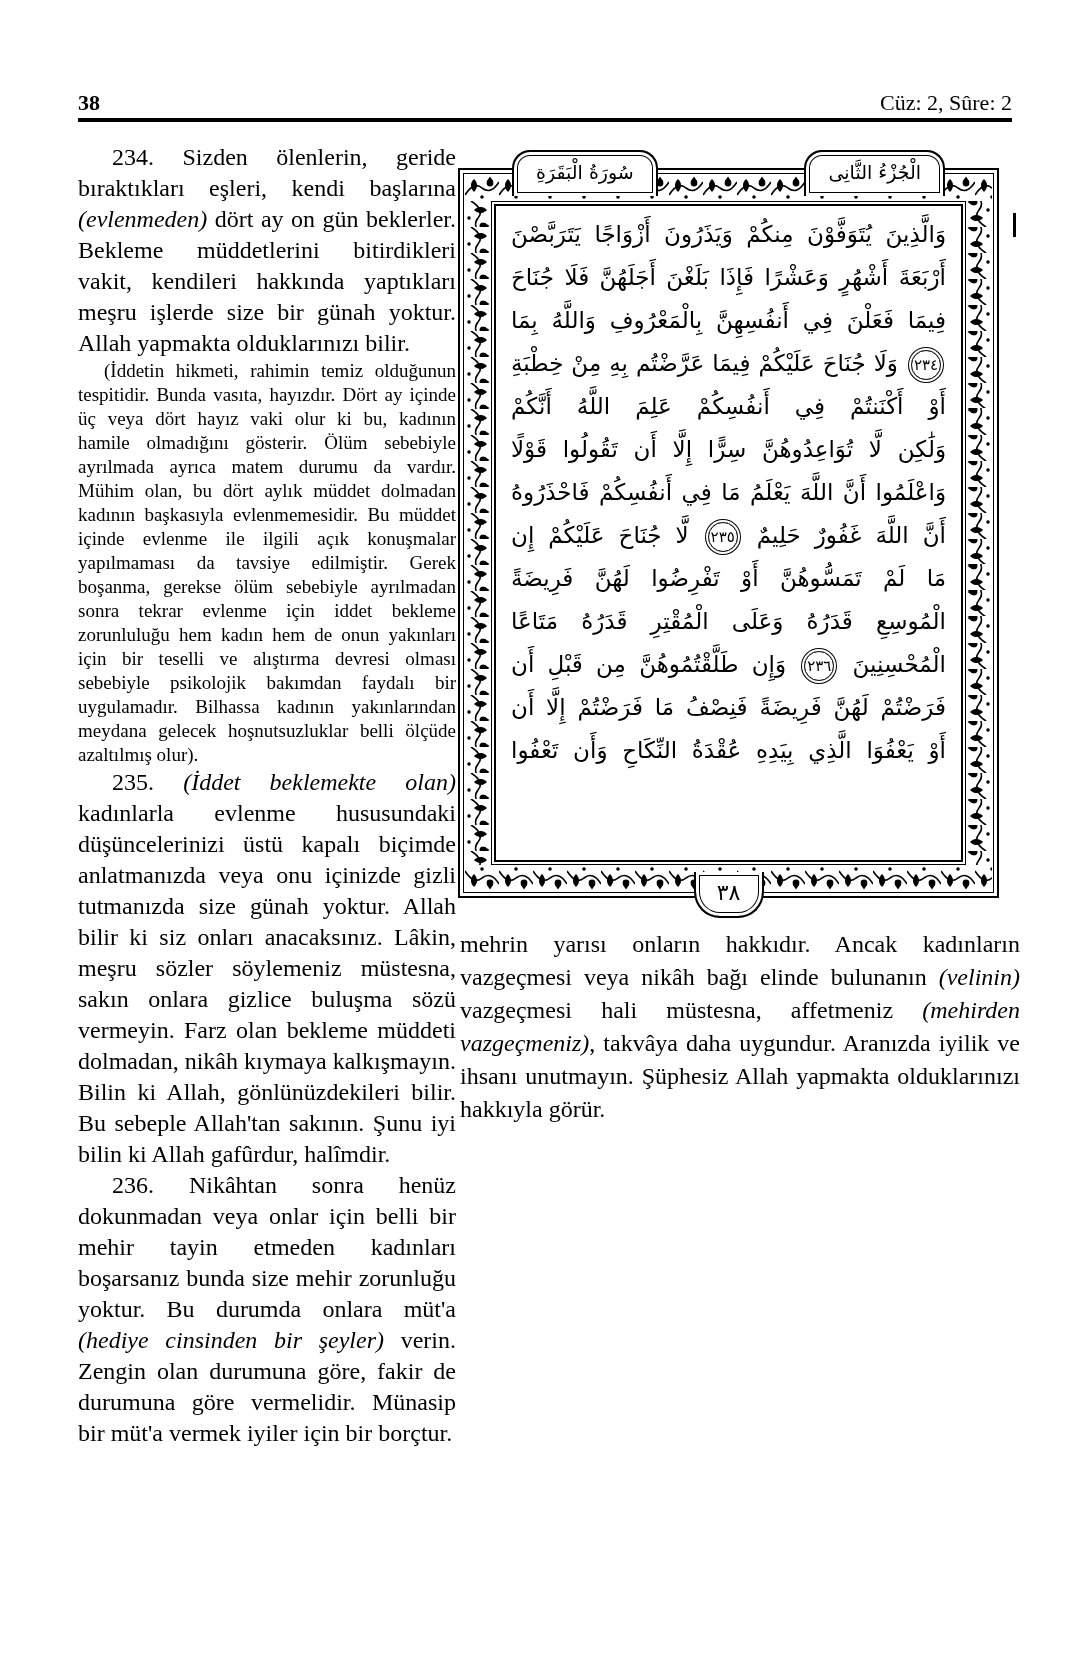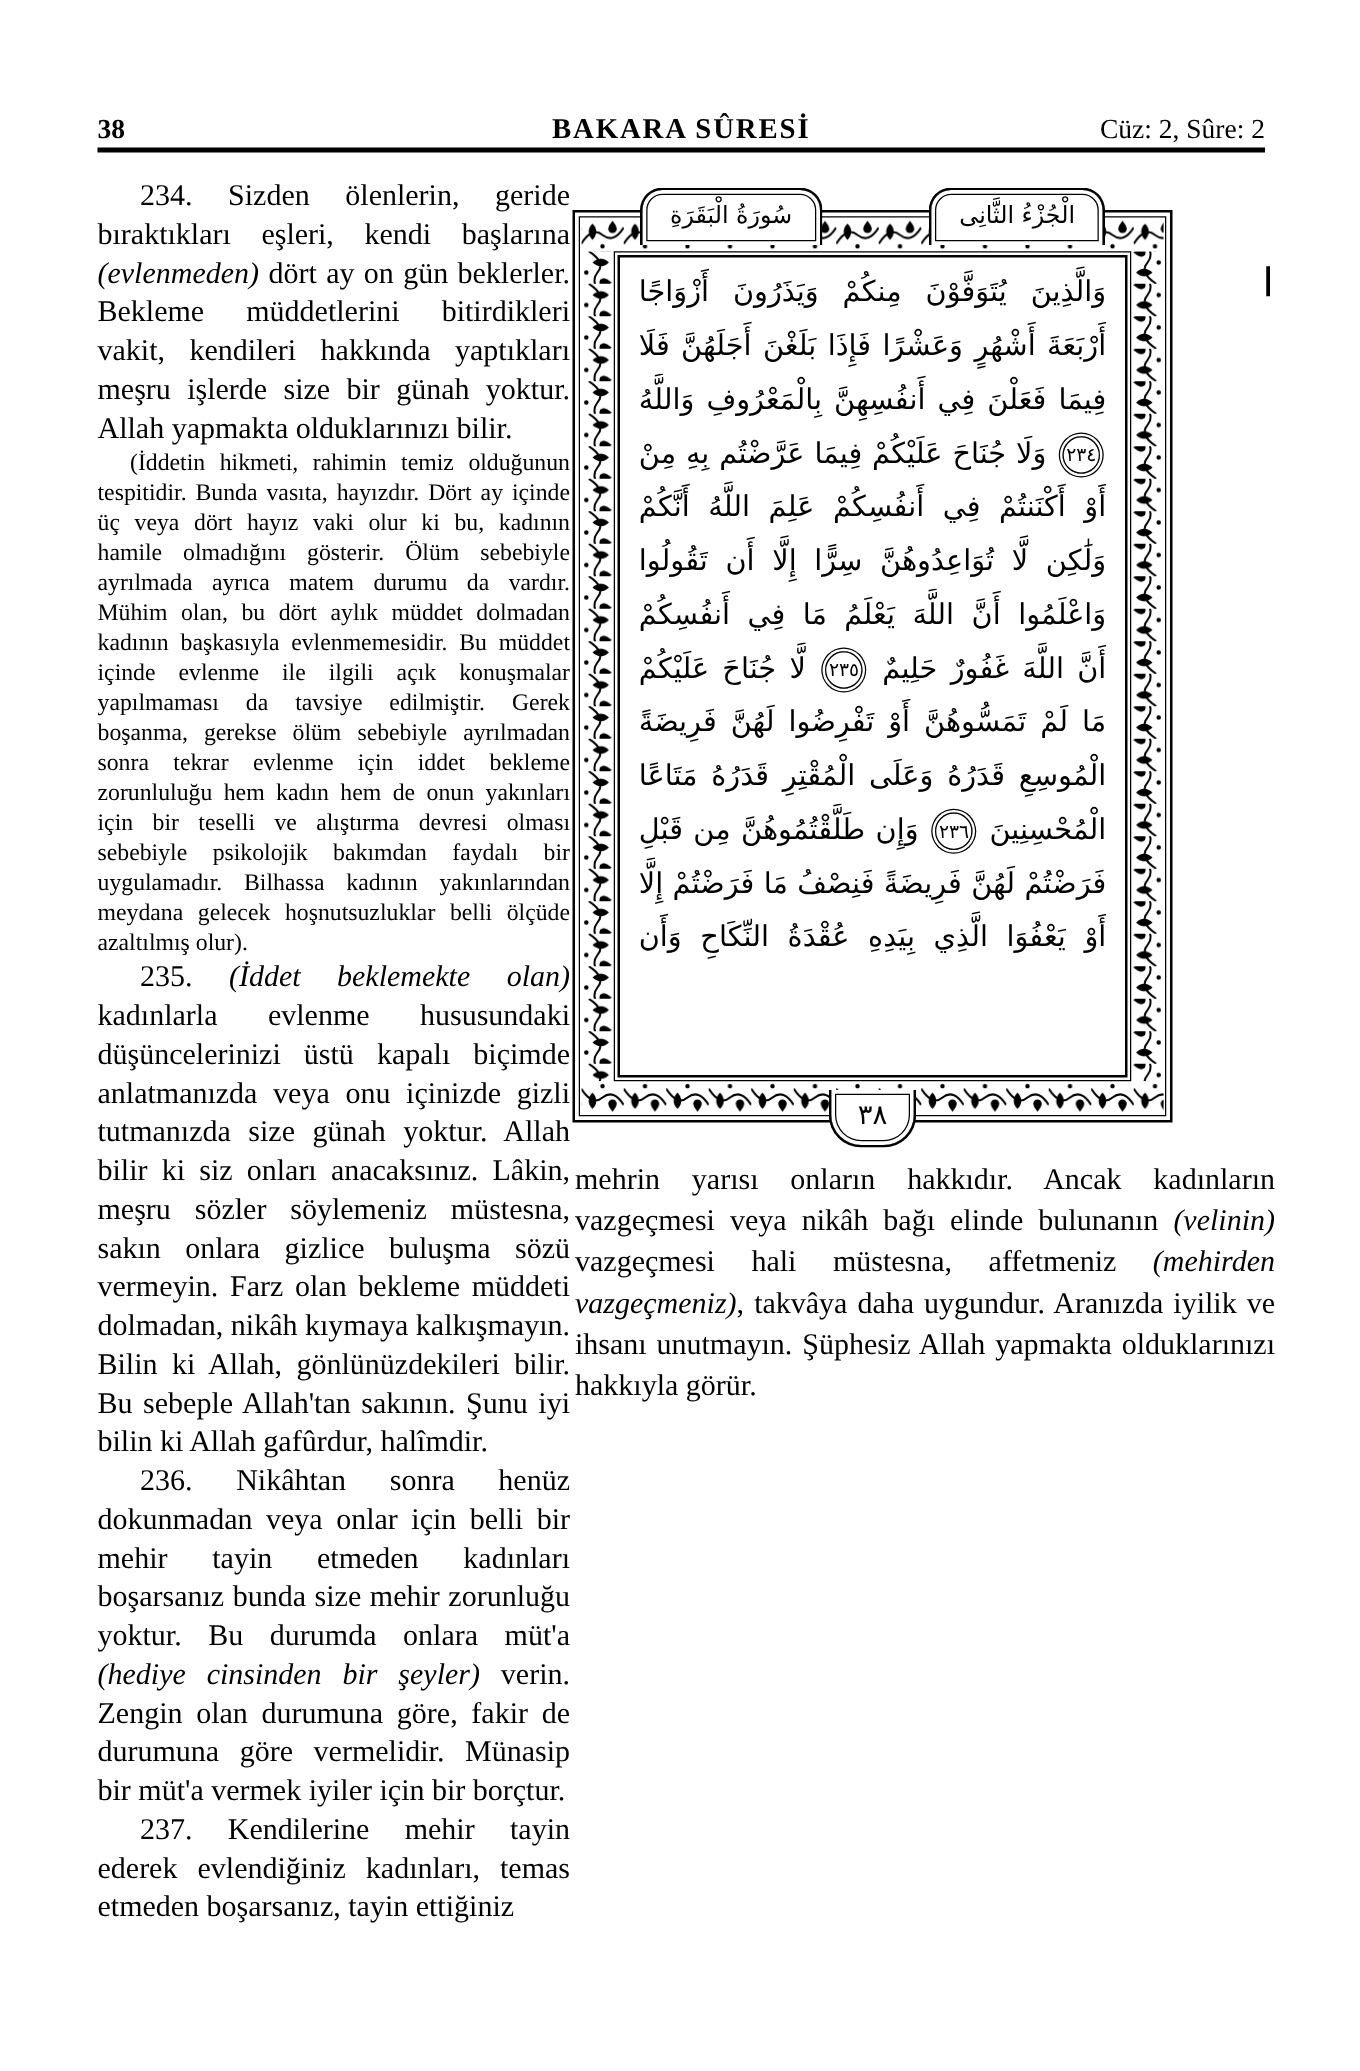--- a/index.html
+++ b/index.html
@@ -27,21 +27,21 @@
   .note{font-size:19px;line-height:24px;text-indent:26px;margin:0;text-align:justify;}
 
   .turkish-col-right{
     position:absolute;left:460px;top:928px;width:560px;
     font-size:24px;line-height:33px;text-align:justify;margin:0;
   }
   .turkish-col-right em{font-style:italic;}
 
   
   .quran-frame{
-    position:absolute;left:458px;top:168px;width:480px;height:730px;
+    position:absolute;left:458px;top:168px;width:541px;height:730px;
     border:2px solid #000;background:#fff;box-sizing:border-box;
   }
   .frame-band{position:absolute;inset:3px;border:1px solid #000;}
   .band{position:absolute;display:block;}
   .band-top{left:1px;top:1px;width:calc(100% - 2px);height:26px;}
   .band-bottom{left:1px;bottom:1px;width:calc(100% - 2px);height:26px;}
   .band-left{left:1px;top:27px;width:26px;height:calc(100% - 54px);}
   .band-right{right:1px;top:27px;width:26px;height:calc(100% - 54px);}
   .text-panel{
     position:absolute;inset:30px;background:#fff;
@@ -74,32 +74,30 @@
     bottom:-22px;left:50%;transform:translateX(-50%);
     width:66px;height:44px;line-height:42px;font-size:22px;
     border-radius:0 0 26px 26px;border-top:none;
   }
 </style>
 </head>
 <body>
 
 <div class="running-head">
   <span class="rh-page">38</span>
-  <span class="rh-title">BAKARA SÛRESİ</span>
   <span class="rh-section">Cüz: 2, Sûre: 2</span>
 </div>
 <div class="rh-rule"></div>
 <div class="margin-artifact"></div>
 
 <div class="turkish-col">
   <p class="para">234. Sizden ölenlerin, geride bıraktıkları eşleri, kendi başlarına <em>(evlenmeden)</em> dört ay on gün beklerler. Bekleme müddetlerini bitirdikleri vakit, kendileri hakkında yaptıkları meşru işlerde size bir günah yoktur. Allah yapmakta olduklarınızı bilir.</p>
   <p class="note">(İddetin hikmeti, rahimin temiz olduğunun tespitidir. Bunda vasıta, hayızdır. Dört ay içinde üç veya dört hayız vaki olur ki bu, kadının hamile olmadığını gösterir. Ölüm sebebiyle ayrılmada ayrıca matem durumu da vardır. Mühim olan, bu dört aylık müddet dolmadan kadının başkasıyla evlenmemesidir. Bu müddet içinde evlenme ile ilgili açık konuşmalar yapılmaması da tavsiye edilmiştir. Gerek boşanma, gerekse ölüm sebebiyle ayrılmadan sonra tekrar evlenme için iddet bekleme zorunluluğu hem kadın hem de onun yakınları için bir teselli ve alıştırma devresi olması sebebiyle psikolojik bakımdan faydalı bir uygulamadır. Bilhassa kadının yakınlarından meydana gelecek hoşnutsuzluklar belli ölçüde azaltılmış olur).</p>
   <p class="para">235. <em>(İddet beklemekte olan)</em> kadınlarla evlenme hususundaki düşüncelerinizi üstü kapalı biçimde anlatmanızda veya onu içinizde gizli tutmanızda size günah yoktur. Allah bilir ki siz onları anacaksınız. Lâkin, meşru sözler söylemeniz müstesna, sakın onlara gizlice buluşma sözü vermeyin. Farz olan bekleme müddeti dolmadan, nikâh kıymaya kalkışmayın. Bilin ki Allah, gönlünüzdekileri bilir. Bu sebeple Allah'tan sakının. Şunu iyi bilin ki Allah gafûrdur, halîmdir.</p>
   <p class="para">236. Nikâhtan sonra henüz dokunmadan veya onlar için belli bir mehir tayin etmeden kadınları boşarsanız bunda size mehir zorunluğu yoktur. Bu durumda onlara müt'a <em>(hediye cinsinden bir şeyler)</em> verin. Zengin olan durumuna göre, fakir de durumuna göre vermelidir. Münasip bir müt'a vermek iyiler için bir borçtur.</p>
-  <p class="para">237. Kendilerine mehir tayin ederek evlendiğiniz kadınları, temas etmeden boşarsanız, tayin ettiğiniz</p>
 </div>
 
 <div class="quran-frame">
   <div class="cartouche cartouche-top cartouche-surah">سُورَةُ الْبَقَرَةِ</div>
   <div class="cartouche cartouche-top cartouche-juz">الْجُزْءُ الثَّانِى</div>
   <div class="cartouche cartouche-bottom">٣٨</div>
 
   <div class="frame-band">
     <svg class="band band-top" preserveAspectRatio="none">
       <defs>

